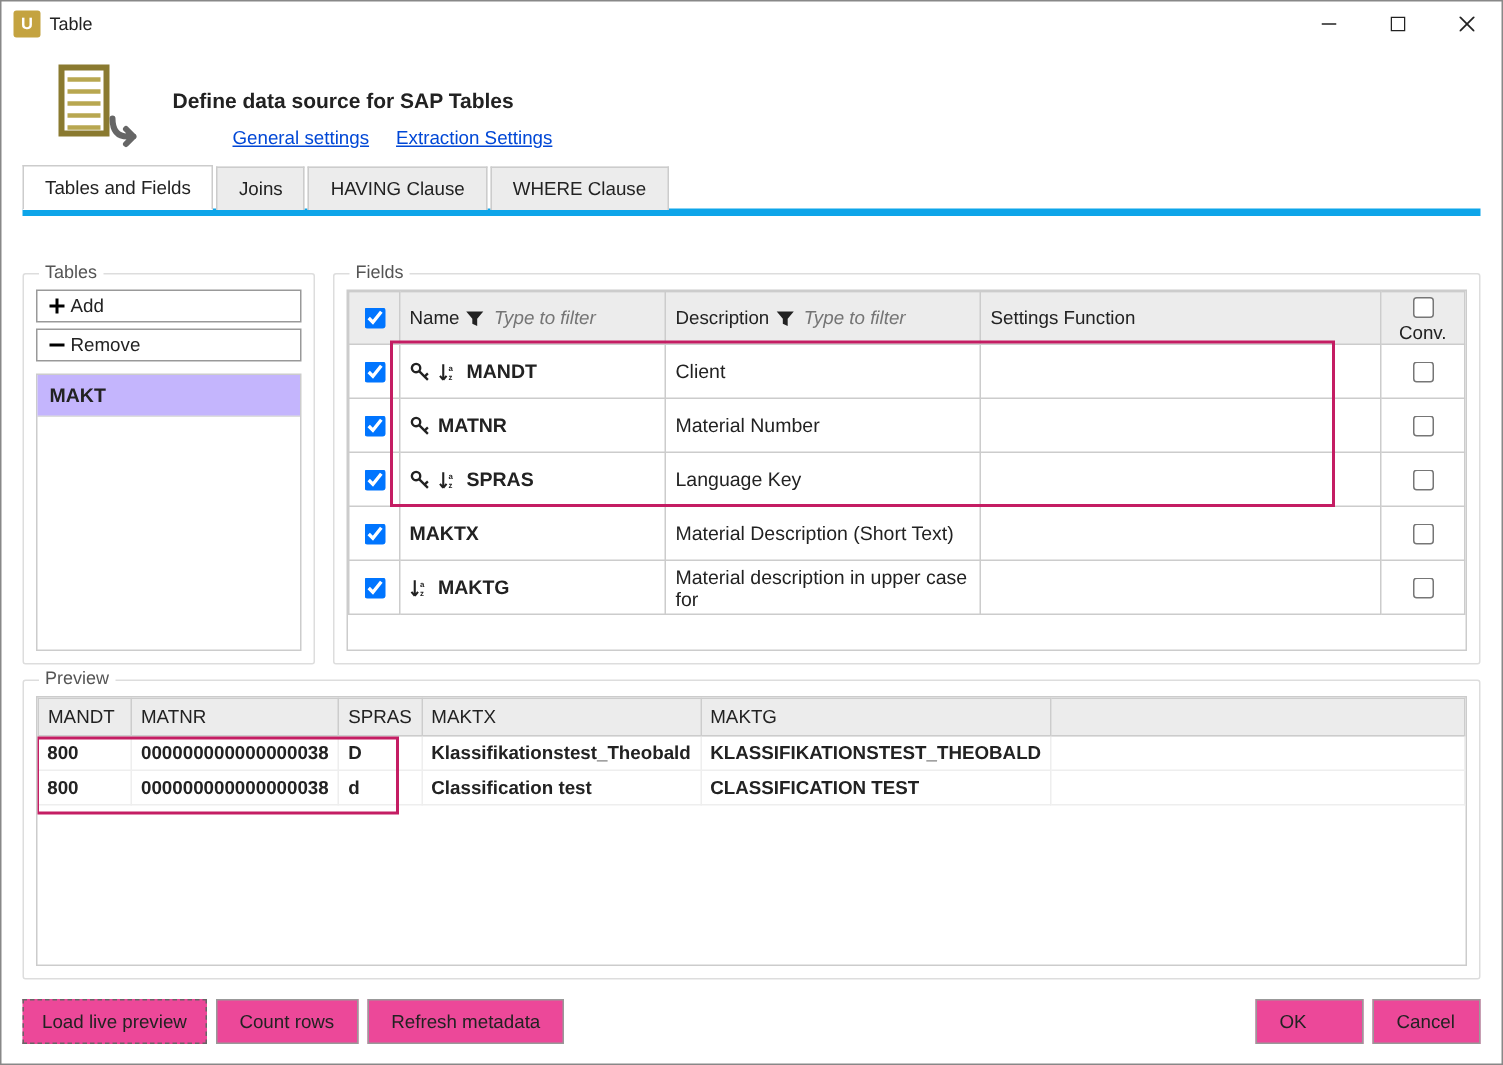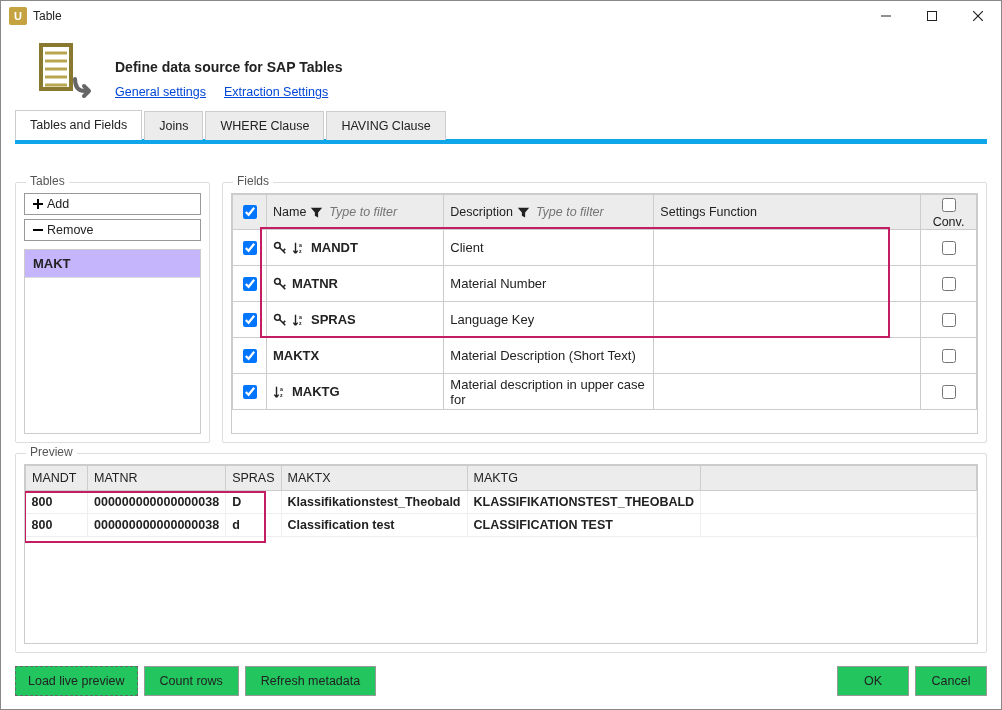--- a/index.html
+++ b/index.html
@@ -18,21 +18,21 @@
   }
   .title-text { flex: 1; font-size: 12px; }
   .winbtn { width: 46px; height: 30px; display: flex; align-items: center; justify-content: center; }
   .winbtn svg { width: 10px; height: 10px; }
   .header {
     display: flex; padding: 8px 14px 4px 34px; align-items: flex-end; gap: 18px;
   }
   .header-icon { margin-top: 2px; }
   .header-body { display: flex; flex-direction: column; gap: 10px; }
   .header-title { font-weight: bold; font-size: 14px; }
-  .header-links { display: flex; gap: 18px; }
+  .header-links { display: flex; gap: 18px; margin-left: 40px; }
   .link { color: #0047d6; text-decoration: underline; cursor: pointer; font-size: 12.5px; }
   .tabs {
     display: flex; margin: 6px 14px 0 14px; position: relative; border-bottom: 5px solid #0ea5e9; align-items: center;
   }
   .tab {
     padding: 7px 14px; border: 1px solid #ccc; border-bottom: none; background: #ececec;
     margin-right: 2px; font-size: 12.5px; cursor: pointer; position: relative; top: 1px;
   }
   .tab.active { background: #fff; border-bottom: 1px solid #fff; }
   .body {
@@ -93,22 +93,22 @@
     position: absolute; left: -1px; top: 26px; width: 242px; height: 52px;
     border: 2px solid #c41d63; pointer-events: none;
   }
   
   .footer {
     height: 56px; display: flex; align-items: center; padding: 0 14px; gap: 6px;
   }
   .footer-left { display: flex; gap: 6px; }
   .footer-right { margin-left: auto; display: flex; gap: 6px; }
   .btn {
-    border: 1px solid #999; background: #22c55e; padding: 7px 15px; font-size: 12.5px; cursor: pointer;
-    min-width: 60px; text-align: center;
+    border: 1px solid #999; background: #ec4899; padding: 7px 15px; font-size: 12.5px; cursor: pointer;
+    min-width: 60px; 
   }
   .btn.dashed { border: 1px dashed #666; padding: 7px 12px; }
 </style>
 </head>
 <body>
 
 <div class="window">
 
   <div class="titlebar">
     <div class="app-icon">U</div>
@@ -148,22 +148,22 @@
       <div class="header-links">
         <span class="link">General settings</span>
         <span class="link">Extraction Settings</span>
       </div>
     </div>
   </div>
 
   <div class="tabs">
     <div class="tab active">Tables and Fields</div>
     <div class="tab">Joins</div>
+    <div class="tab">HAVING Clause</div>
     <div class="tab">WHERE Clause</div>
-    <div class="tab">HAVING Clause</div>
   </div>
 
   <div class="body">
 
     <div class="top-section">
 
       <div class="group tables-group">
         <div class="group-title">Tables</div>
         <div class="tables-btns">
           <div class="small-btn">

